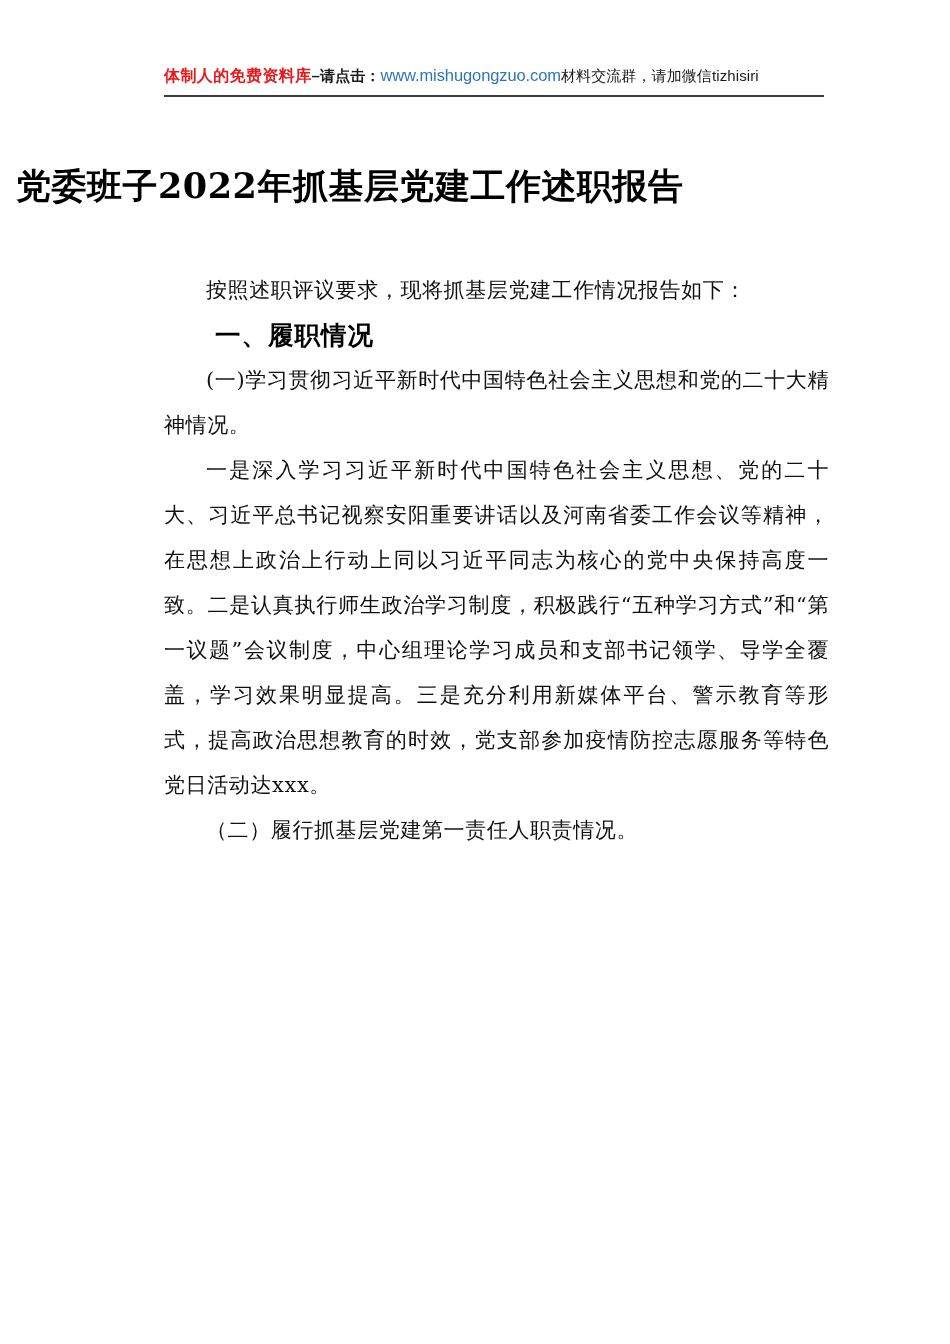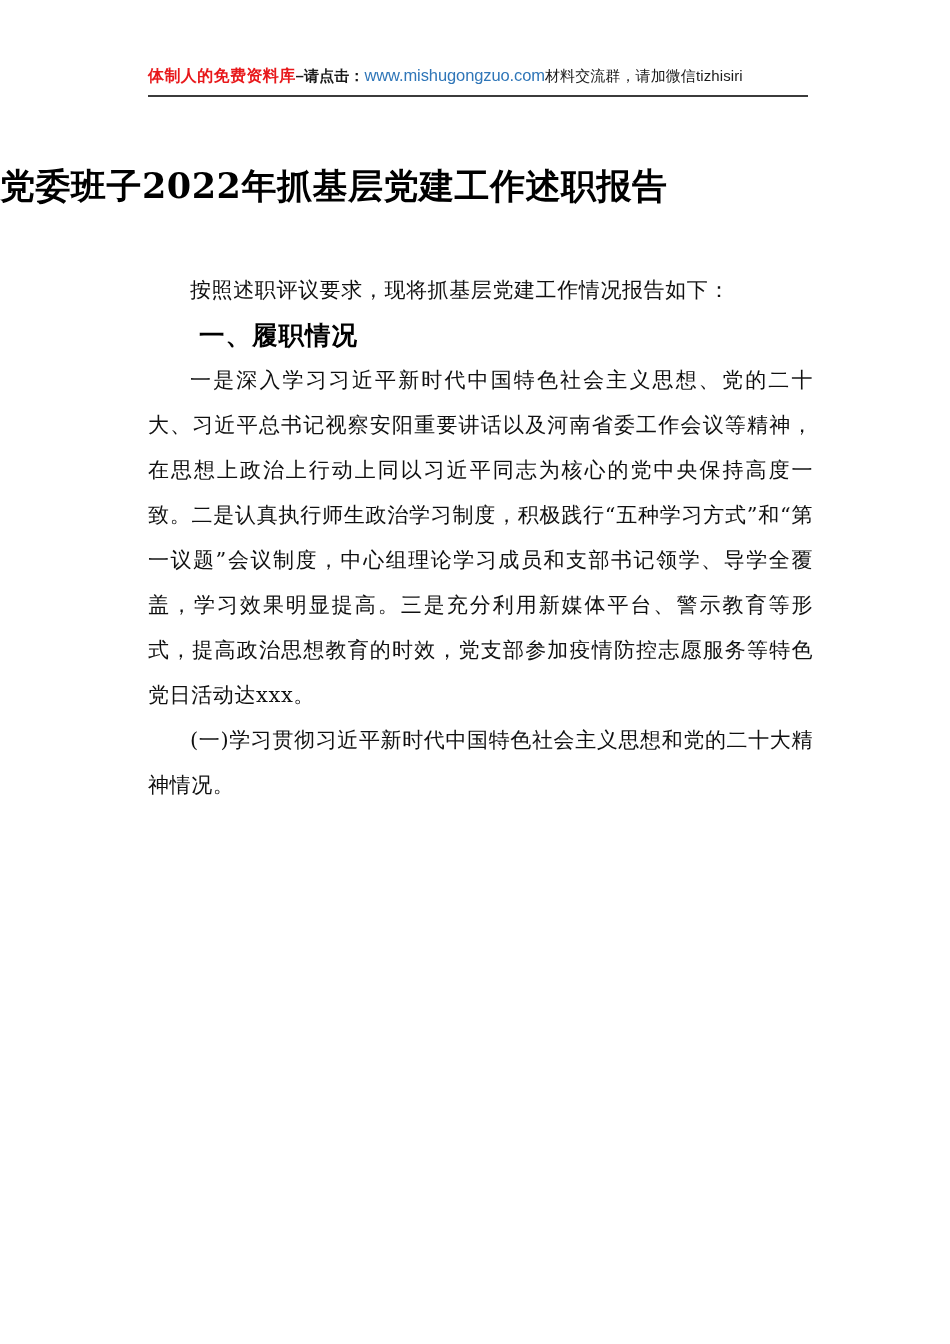--- a/index.html
+++ b/index.html
@@ -11,21 +11,21 @@
     width: 950px;
     height: 1344px;
     position: relative;
     overflow: hidden;
     font-family: "Liberation Serif", "DejaVu Serif", serif;
     -webkit-font-smoothing: antialiased;
   }
 
   .page {
     position: absolute;
-    left: 0;
+    left: 16px;
     top: 0;
     width: 864px;
     height: 1344px;
     background: #ffffff;
   }
 
   
   .header-band {
     position: absolute;
     left: 148px;
@@ -129,17 +129,18 @@
       <span class="hdr-brand">体制人的免费资料库</span><span class="hdr-click">–请点击：</span><span class="hdr-url">www.mishugongzuo.com</span><span class="hdr-tail">材料交流群，请加微信</span><span class="hdr-wechat">tizhisiri</span>
     </div>
   </div>
   <div class="header-rule"></div>
 
   <div class="doc-title">党委班子2022年抓基层党建工作述职报告</div>
 
   <div class="body-area">
     <p class="para">按照述职评议要求，现将抓基层党建工作情况报告如下：</p>
     <p class="heading">一、履职情况</p>
+    <p class="para">(一)学习贯彻习近平新时代中国特色社会主义思想和党的二十大精神情况。</p>
     <p class="para">一是深入学习习近平新时代中国特色社会主义思想、党的二十大、习近平总书记视察安阳重要讲话以及河南省委工作会议等精神，在思想上政治上行动上同以习近平同志为核心的党中央保持高度一致。二是认真执行师生政治学习制度，积极践行“五种学习方式”和“第一议题”会议制度，中心组理论学习成员和支部书记领学、导学全覆盖，学习效果明显提高。三是充分利用新媒体平台、警示教育等形式，提高政治思想教育的时效，党支部参加疫情防控志愿服务等特色党日活动达xxx。</p>
-    <p class="para">(一)学习贯彻习近平新时代中国特色社会主义思想和党的二十大精神情况。</p>
+    <p class="para">（二）履行抓基层党建第一责任人职责情况。</p>
   </div>
 
 </div>
 
 </body></html>

